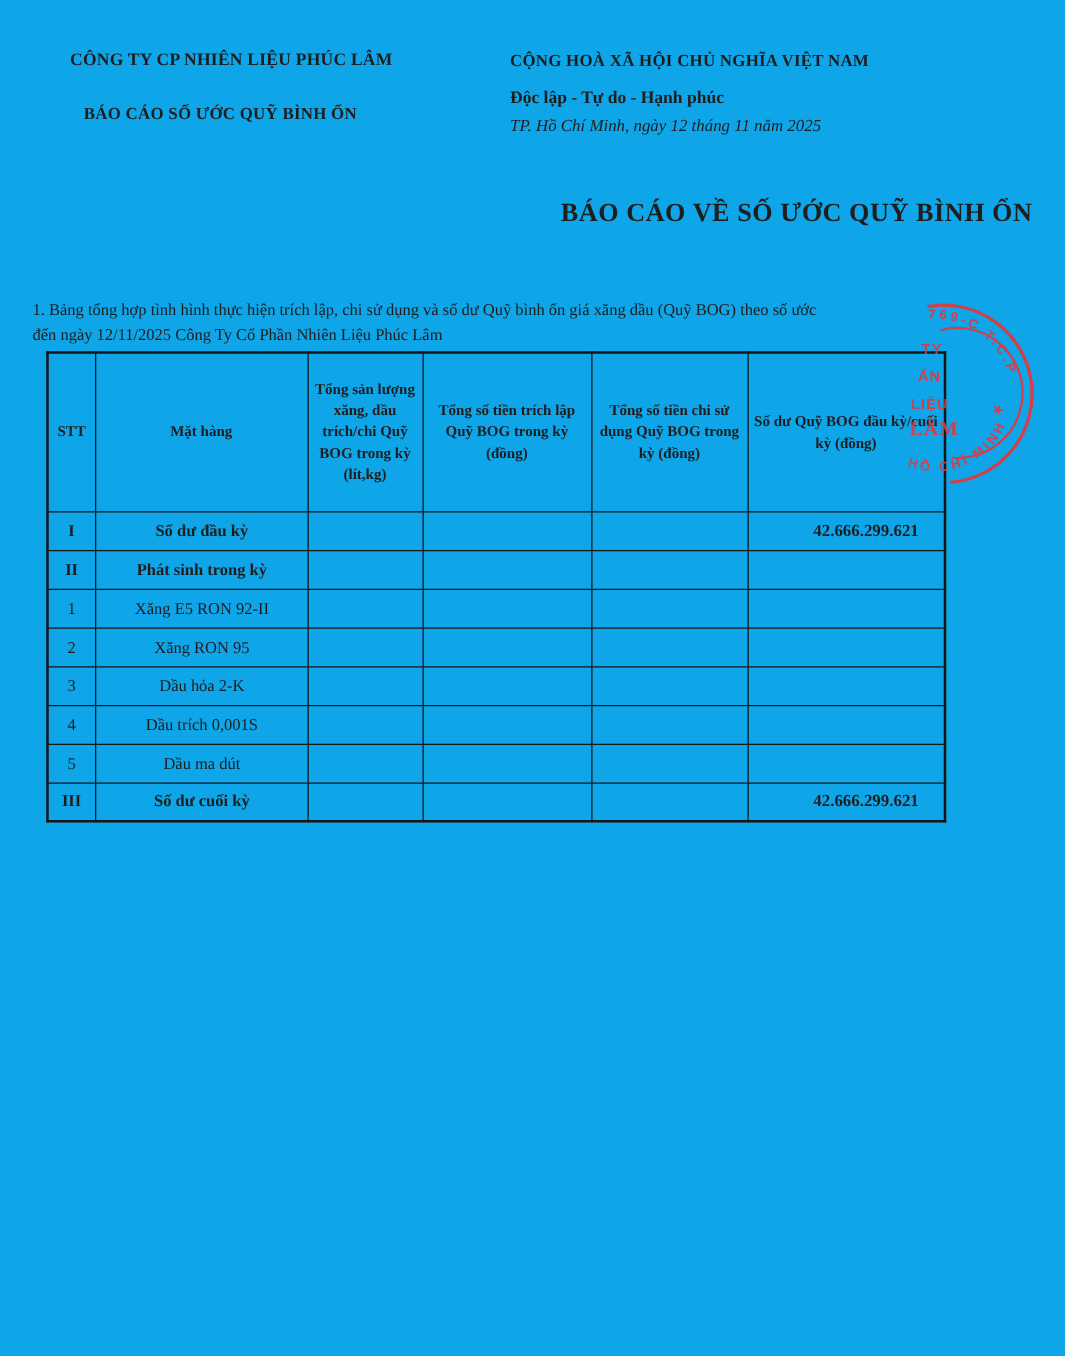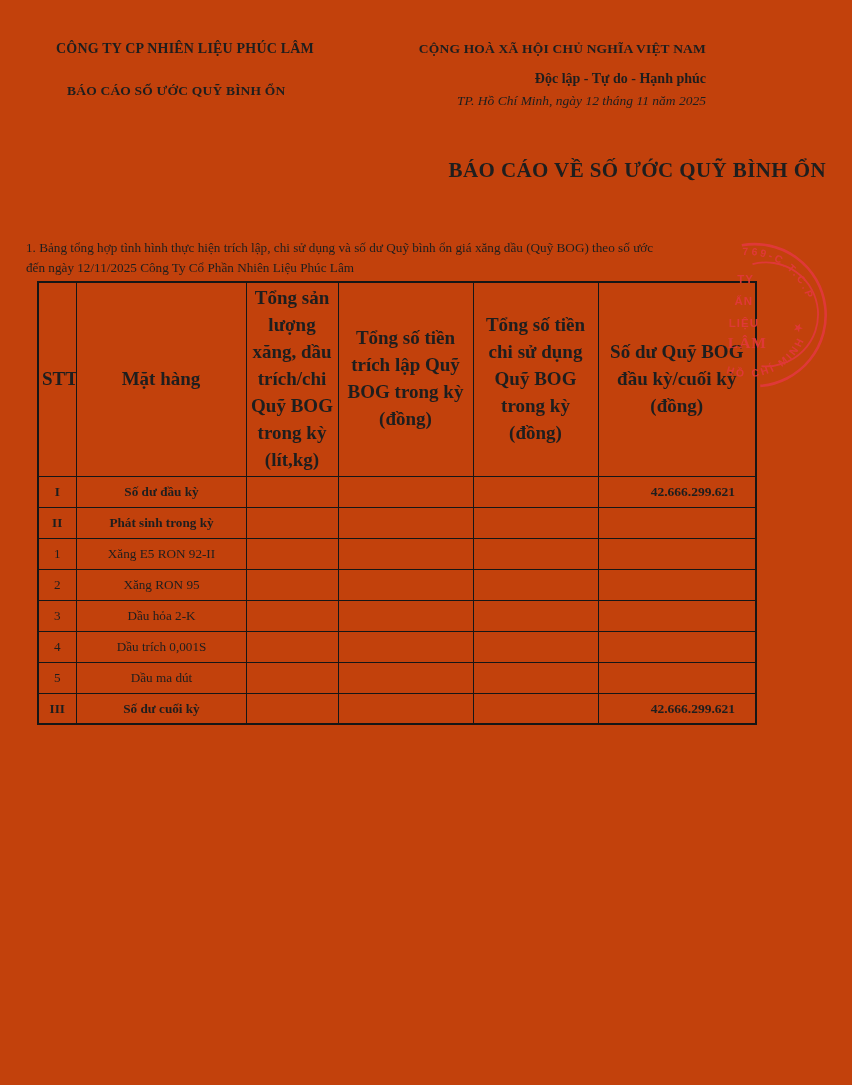--- a/index.html
+++ b/index.html
@@ -1,39 +1,39 @@
 <!DOCTYPE html>
 <html><head>
 <meta charset="utf-8">
 <style>
   * { margin:0; padding:0; box-sizing:border-box; }
   html,body { background:#ffffff; }
   .page {
     position:relative; width:852px; height:1085px; margin:0 auto;
-    background:#c2410c; overflow:hidden;
+    background:#0ea5e9; overflow:hidden;
     font-family:"Liberation Serif", serif; color:#1e1e1e;
   }
   
   .hdr-left-company { position:absolute; left:56px; top:41px; font-size:14px; font-weight:bold; letter-spacing:0.2px; }
   .hdr-left-report  { position:absolute; left:67px; top:83px; font-size:13.5px; font-weight:bold; letter-spacing:0.2px; }
-  .hdr-right { position:absolute; left:380px; top:41px; width:326px; text-align:right; }
+  .hdr-right { position:absolute; left:408px; top:41px; width:326px; text-align:left; }
   .hdr-right .national { font-size:13.5px; font-weight:bold; letter-spacing:0.2px; }
   .hdr-right .motto    { margin-top:14px; font-size:14px; font-weight:bold; }
   .hdr-right .dateline { margin-top:6px; font-size:13.5px; font-style:italic; }
   
   .doc-title { position:absolute; left:0; top:158px; width:826px; text-align:right;
                font-size:21px; font-weight:bold; letter-spacing:0.4px; }
   .intro { position:absolute; left:26px; top:238px; width:800px; 
            font-size:13.2px; line-height:20px; }
   
   .tbl-wrap { position:absolute; left:37px; top:281px; }
   table.tbl { border-collapse:collapse; table-layout:fixed; width:718px; border:2px solid #161616; }
   .tbl th, .tbl td { border:1px solid #161616; overflow:hidden; }
   .tbl th {
-    height:127px; font-size:19px; font-weight:bold; text-align:center;
+    height:127px; font-size:12px; font-weight:bold; text-align:center;
     vertical-align:middle; line-height:1.42; padding:2px 3px;
   }
   .tbl td { height:31px; font-size:13.2px; vertical-align:middle; padding:1px 4px; }
   .tbl td.c-stt  { text-align:center; }
   .tbl td.c-name { text-align:center; padding-left:5px; }
   .tbl td.c-num  { text-align:right; padding-right:20px; font-size:13.5px; }
   .tbl tr.sec td { font-weight:bold; }
   
   .stamp {
     position:absolute; left:662px; top:230px; width:190px; height:175px;

